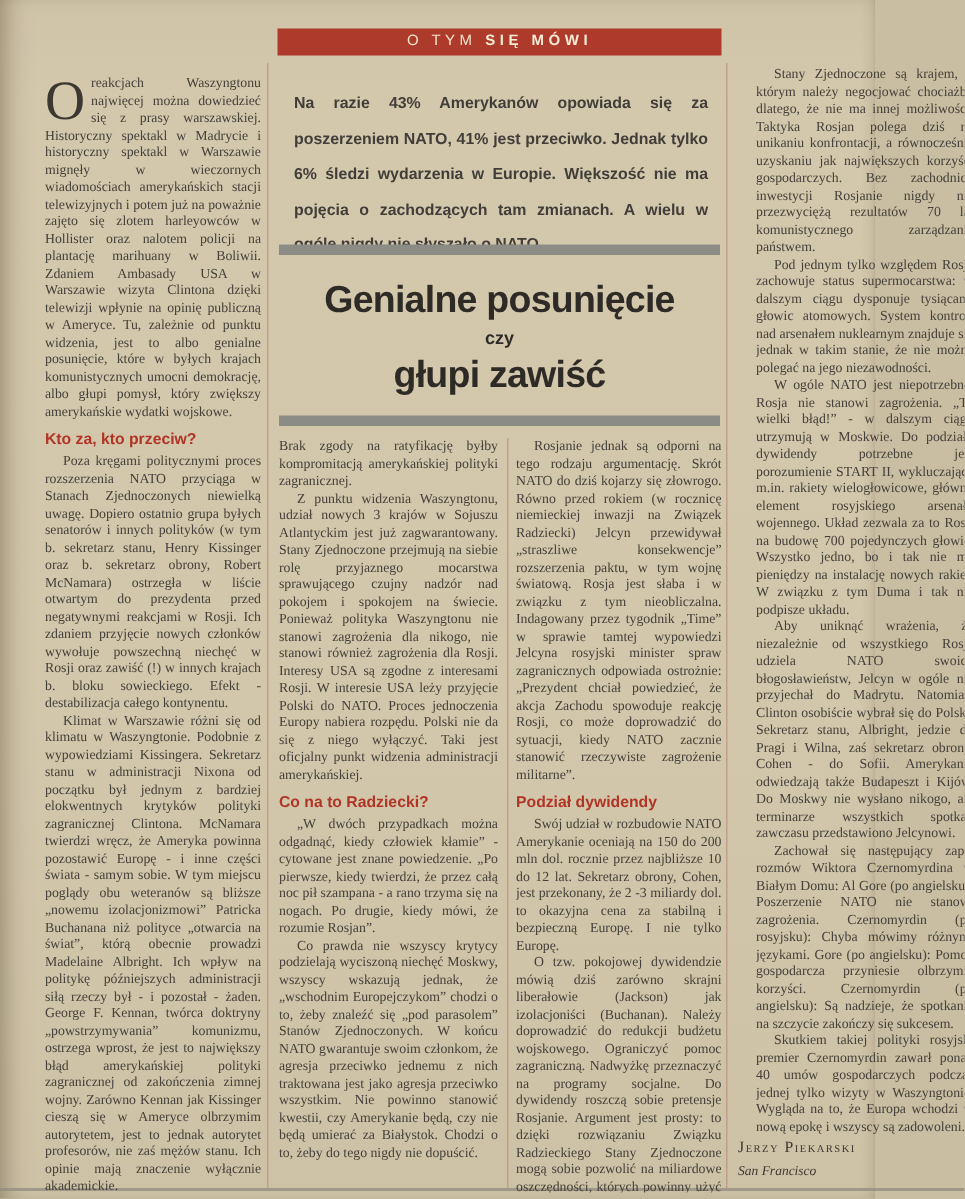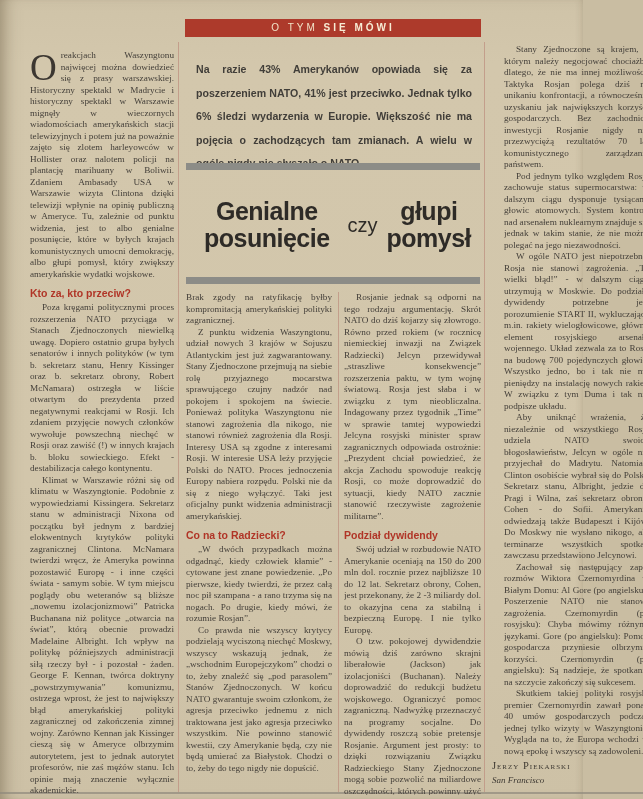--- a/index.html
+++ b/index.html
@@ -57,26 +57,26 @@
     font-family:"Liberation Sans","DejaVu Sans",sans-serif;
     font-weight:bold;font-size:10.6px;line-height:23.5px;
     color:#413e39;text-align:justify;
   }
   
   .graybar{position:absolute;left:186px;width:294px;height:7px;background:#8c8c87;}
   .graybar.top{top:163px;}
   .graybar.bottom{top:277px;}
   .headline{
     position:absolute;left:186px;top:176px;width:294px;height:98px;
-    display:flex;flex-direction:row;justify-content:center;align-items:center;
+    display:flex;flex-direction:column;justify-content:center;align-items:center;
     font-family:"Liberation Sans","DejaVu Sans",sans-serif;
     color:#2e2b27;text-align:center;
   }
   .headline .hl-big{font-weight:bold;font-size:25px;line-height:27px;letter-spacing:-0.5px;}
-  .headline .hl-small{font-weight:normal;font-size:20px;line-height:19px;margin:2px 0;}
+  .headline .hl-small{font-weight:bold;font-size:12px;line-height:19px;margin:2px 0;}
   
   .byline{
     position:absolute;left:492px;top:760px;width:140px;
     text-align:left;color:#3e3932;
   }
   .byline .author{
     font-variant:small-caps;letter-spacing:1px;
     font-size:10.5px;line-height:12px;
   }
   .byline .place{
@@ -96,21 +96,21 @@
   <div class="vrule r2"></div>
   <div class="vrule r3"></div>
   <div class="bottom-rule"></div>
 
   <div class="pullquote">Na razie 43% Amerykanów opowiada się za poszerzeniem NATO, 41% jest przeciwko. Jednak tylko 6% śledzi wydarzenia w Europie. Większość  nie ma pojęcia o zachodzących tam zmianach. A wielu w ogóle nigdy nie słyszało o NATO.</div>
 
   <div class="graybar top"></div>
   <div class="headline">
     <span class="hl-big">Genialne posunięcie</span>
     <span class="hl-small">czy</span>
-    <span class="hl-big">głupi pomysł</span>
+    <span class="hl-big">głupi zawiść</span>
   </div>
   <div class="graybar bottom"></div>
 
   <div class="col col-left">
       <p class="para"><span class="dropcap">O</span>reakcjach Waszyngtonu najwięcej można dowiedzieć się z  prasy warszawskiej. Historyczny spektakl w Madrycie i historyczny spektakl w Warszawie mignęły w wieczornych wiadomościach amerykańskich stacji telewizyjnych i potem już na poważnie zajęto się zlotem harleyowców w Hollister oraz nalotem policji na plantację marihuany w Boliwii. Zdaniem Ambasady USA w Warszawie wizyta Clintona dzięki telewizji wpłynie na opinię publiczną w Ameryce. Tu, zależnie od punktu widzenia, jest to albo genialne posunięcie, które w byłych krajach komunistycznych umocni demokrację, albo głupi pomysł, który zwiększy amerykańskie wydatki wojskowe.</p>
       <h3 class="subhead">Kto za, kto przeciw?</h3>
       <p class="para indent">Poza  kręgami politycznymi proces rozszerzenia NATO przyciąga w Stanach Zjednoczonych niewielką uwagę. Dopiero ostatnio grupa byłych senatorów i innych polityków (w tym b. sekretarz stanu, Henry Kissinger oraz b. sekretarz obrony, Robert McNamara) ostrzegła w liście otwartym do prezydenta przed negatywnymi reakcjami w Rosji. Ich zdaniem przyjęcie nowych członków wywołuje powszechną niechęć w Rosji oraz zawiść (!) w innych krajach b. bloku sowieckiego. Efekt - destabilizacja całego kontynentu.</p>
       <p class="para indent">Klimat w Warszawie różni się od klimatu w Waszyngtonie. Podobnie z wypowiedziami Kissingera. Sekretarz stanu w administracji Nixona od początku był jednym z bardziej elokwentnych krytyków polityki zagranicznej Clintona. McNamara twierdzi wręcz, że Ameryka powinna pozostawić Europę - i inne części świata - samym sobie. W tym miejscu poglądy obu weteranów są bliższe „nowemu izolacjonizmowi” Patricka Buchanana niż polityce „otwarcia na świat”, którą obecnie prowadzi Madelaine Albright. Ich wpływ na politykę późniejszych administracji siłą rzeczy był - i pozostał - żaden. George F. Kennan, twórca doktryny „powstrzymywania” komunizmu, ostrzega wprost, że jest to największy błąd amerykańskiej polityki zagranicznej od zakończenia zimnej wojny. Zarówno Kennan jak Kissinger cieszą się w Ameryce olbrzymim autorytetem, jest to jednak autorytet profesorów, nie zaś mężów stanu. Ich opinie mają znaczenie wyłącznie akademickie.</p>
     </div>
   <div class="col col-mid-left">

